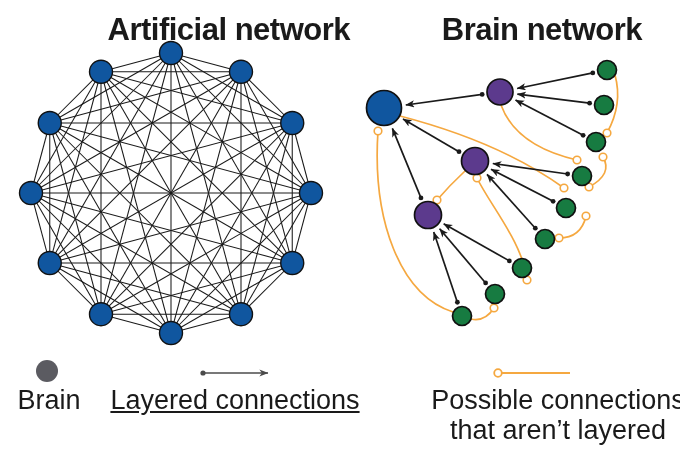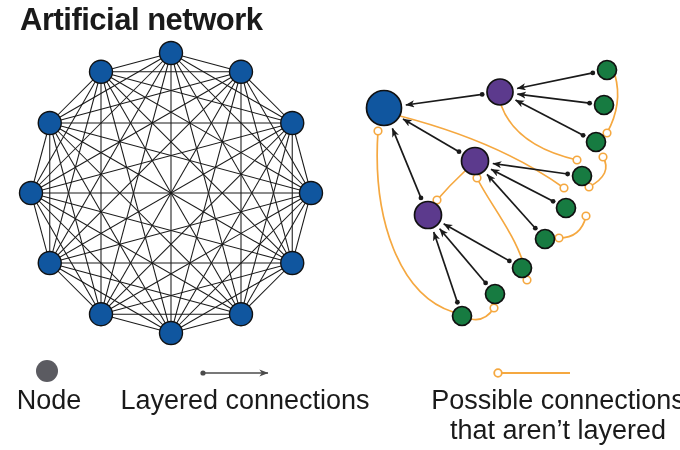--- a/index.html
+++ b/index.html
@@ -1,25 +1,25 @@
 <!DOCTYPE html>
 <html><head>
 <meta charset="utf-8">
 <style>
   html,body{margin:0;padding:0;background:#fff;}
   .canvas{position:relative;width:680px;height:450px;background:#fff;overflow:hidden;
           font-family:"Liberation Sans", sans-serif;color:#1a1a1a;}
   svg.diagram{position:absolute;left:0;top:0;width:680px;height:450px;}
-  .title{position:absolute;top:2px;font-size:31px;font-weight:bold;letter-spacing:-0.5px;
-         text-align:left;white-space:nowrap;}
+  .title{position:absolute;top:12px;font-size:31px;font-weight:bold;letter-spacing:-0.5px;
+         text-align:right;white-space:nowrap;}
   .title-left{left:20px;width:330px;}
   .title-right{left:382px;width:260px;}
   .legend-label{position:absolute;font-size:27px;line-height:30px;text-align:center;}
   .lbl-node{left:0px;top:385px;width:98px;}
-  .lbl-layered{left:104px;top:385px;width:282px;}
+  .lbl-layered{left:94px;top:385px;width:282px;text-decoration:underline;}
   .lbl-possible{left:416px;top:385px;width:284px;}
 </style>
 </head>
 <body>
 
 <div class="canvas">
   <svg class="diagram" id="diagram" viewBox="0 0 680 450" xmlns="http://www.w3.org/2000/svg">
       <defs>
         <marker id="ah" markerWidth="12" markerHeight="9" refX="8.6" refY="3.6" orient="auto" markerUnits="userSpaceOnUse">
           <path d="M0,0 L9,3.6 L0,7.2 L2.4,3.6 Z" fill="#1a1a1a"></path>
@@ -177,22 +177,23 @@
       <g>
         <circle cx="47" cy="371" r="11" fill="#5B5B61"></circle>
         <line x1="203" y1="373" x2="268" y2="373" stroke="#4b4b4b" stroke-width="1.5" marker-end="url(#ahg)"></line>
         <circle cx="203" cy="373" r="2.6" fill="#4b4b4b"></circle>
         <line x1="502" y1="373" x2="570" y2="373" stroke="#F5A840" stroke-width="2"></line>
         <circle cx="498" cy="373" r="3.8" fill="#fff" stroke="#F5A840" stroke-width="1.8"></circle>
       </g>
     </svg>
 
   <div class="title title-left">Artificial network</div>
-
-  <div class="legend-label lbl-node">Node</div>
+  <div class="title title-right">Brain network</div>
+
+  <div class="legend-label lbl-node">Brain</div>
 
   <div class="legend-label lbl-layered">
     <div>Layered connections</div>
   </div>
 
   <div class="legend-label lbl-possible">
     <div>Possible connections</div>
     <div>that aren’t layered</div>
   </div>
 </div>

